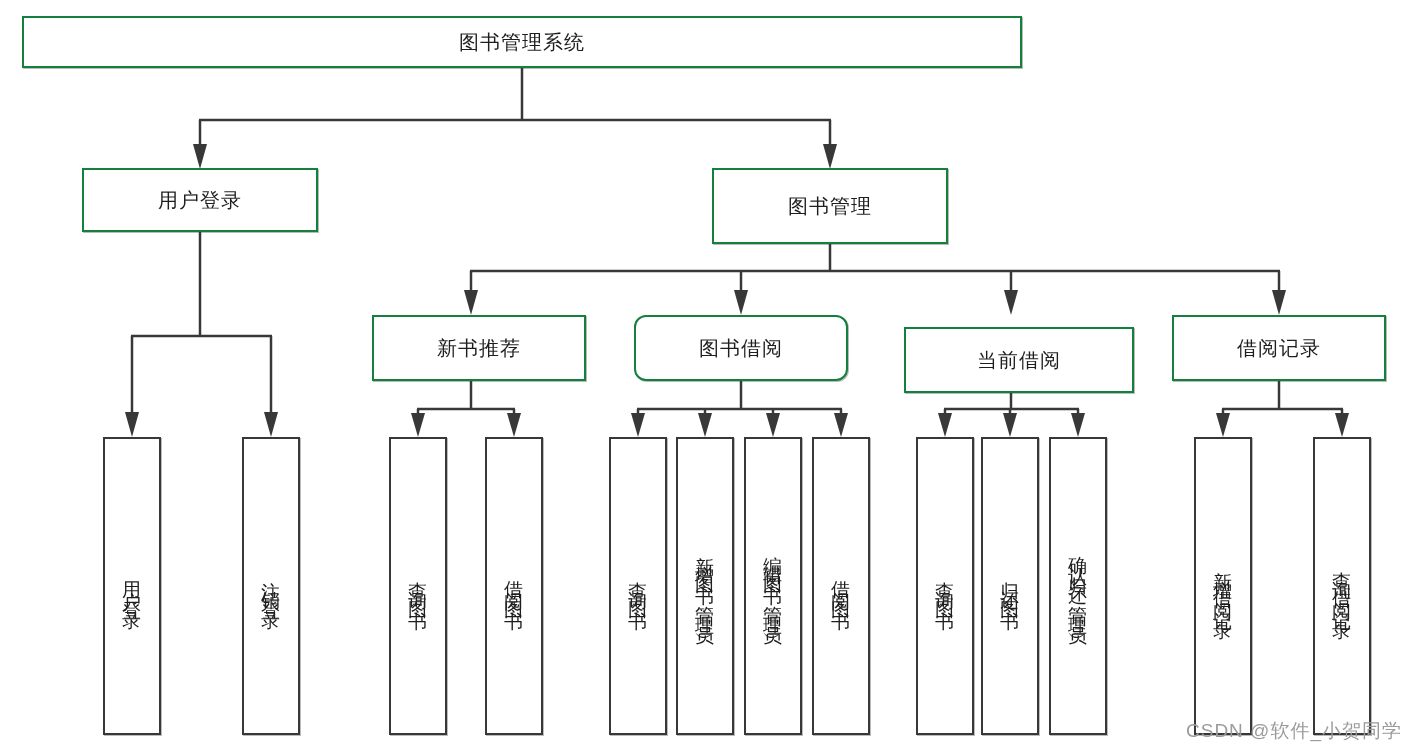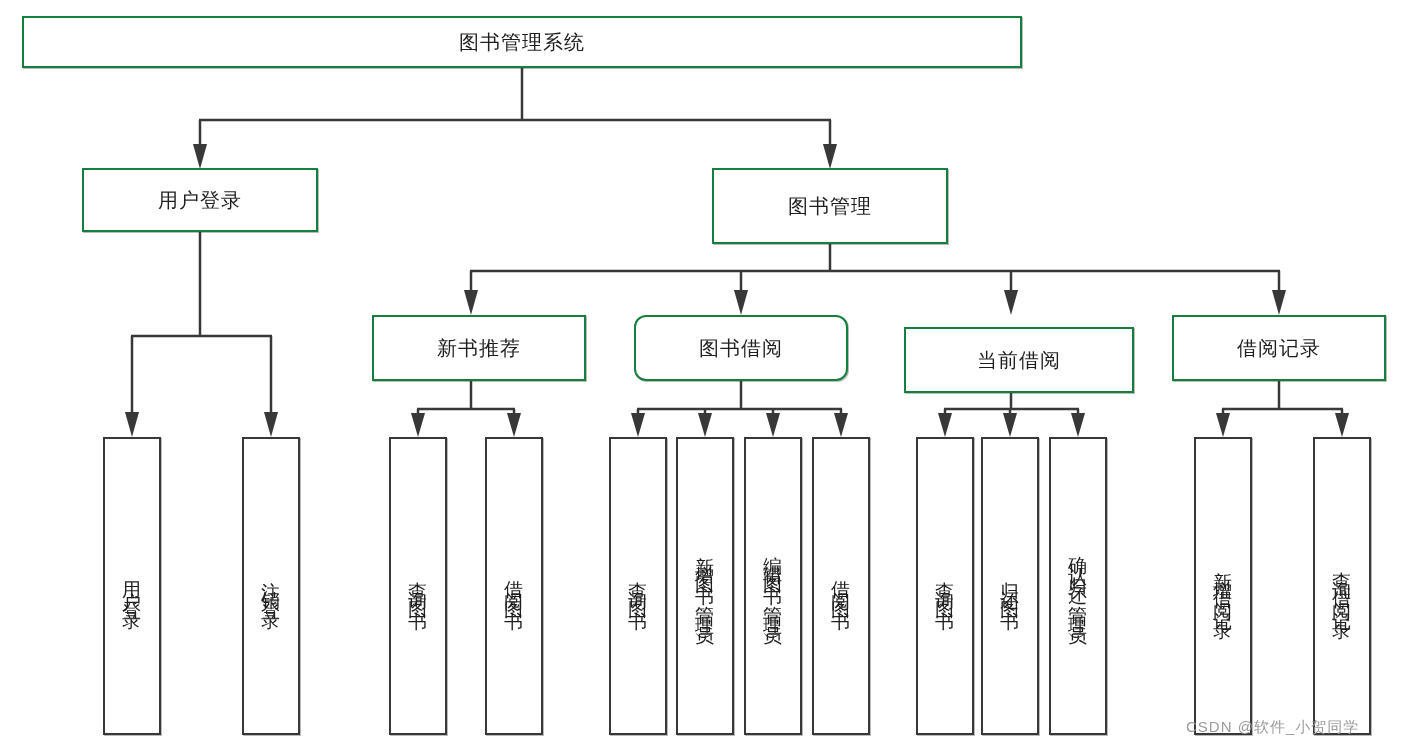--- a/index.html
+++ b/index.html
@@ -48,21 +48,21 @@
     font-size: 19px;
     line-height: 1;
     letter-spacing: 10px;
     color: #1e1e1e;
     white-space: nowrap;
   }
   #watermark {
     position: absolute;
     left: 1186px;
     top: 718px;
-    font-size: 15px;
+    font-size: 19px;
     color: #9b9b9b;
     letter-spacing: 1px;
     white-space: nowrap;
   }
 </style>
 </head>
 <body>
 
 <div id="canvas">
 

